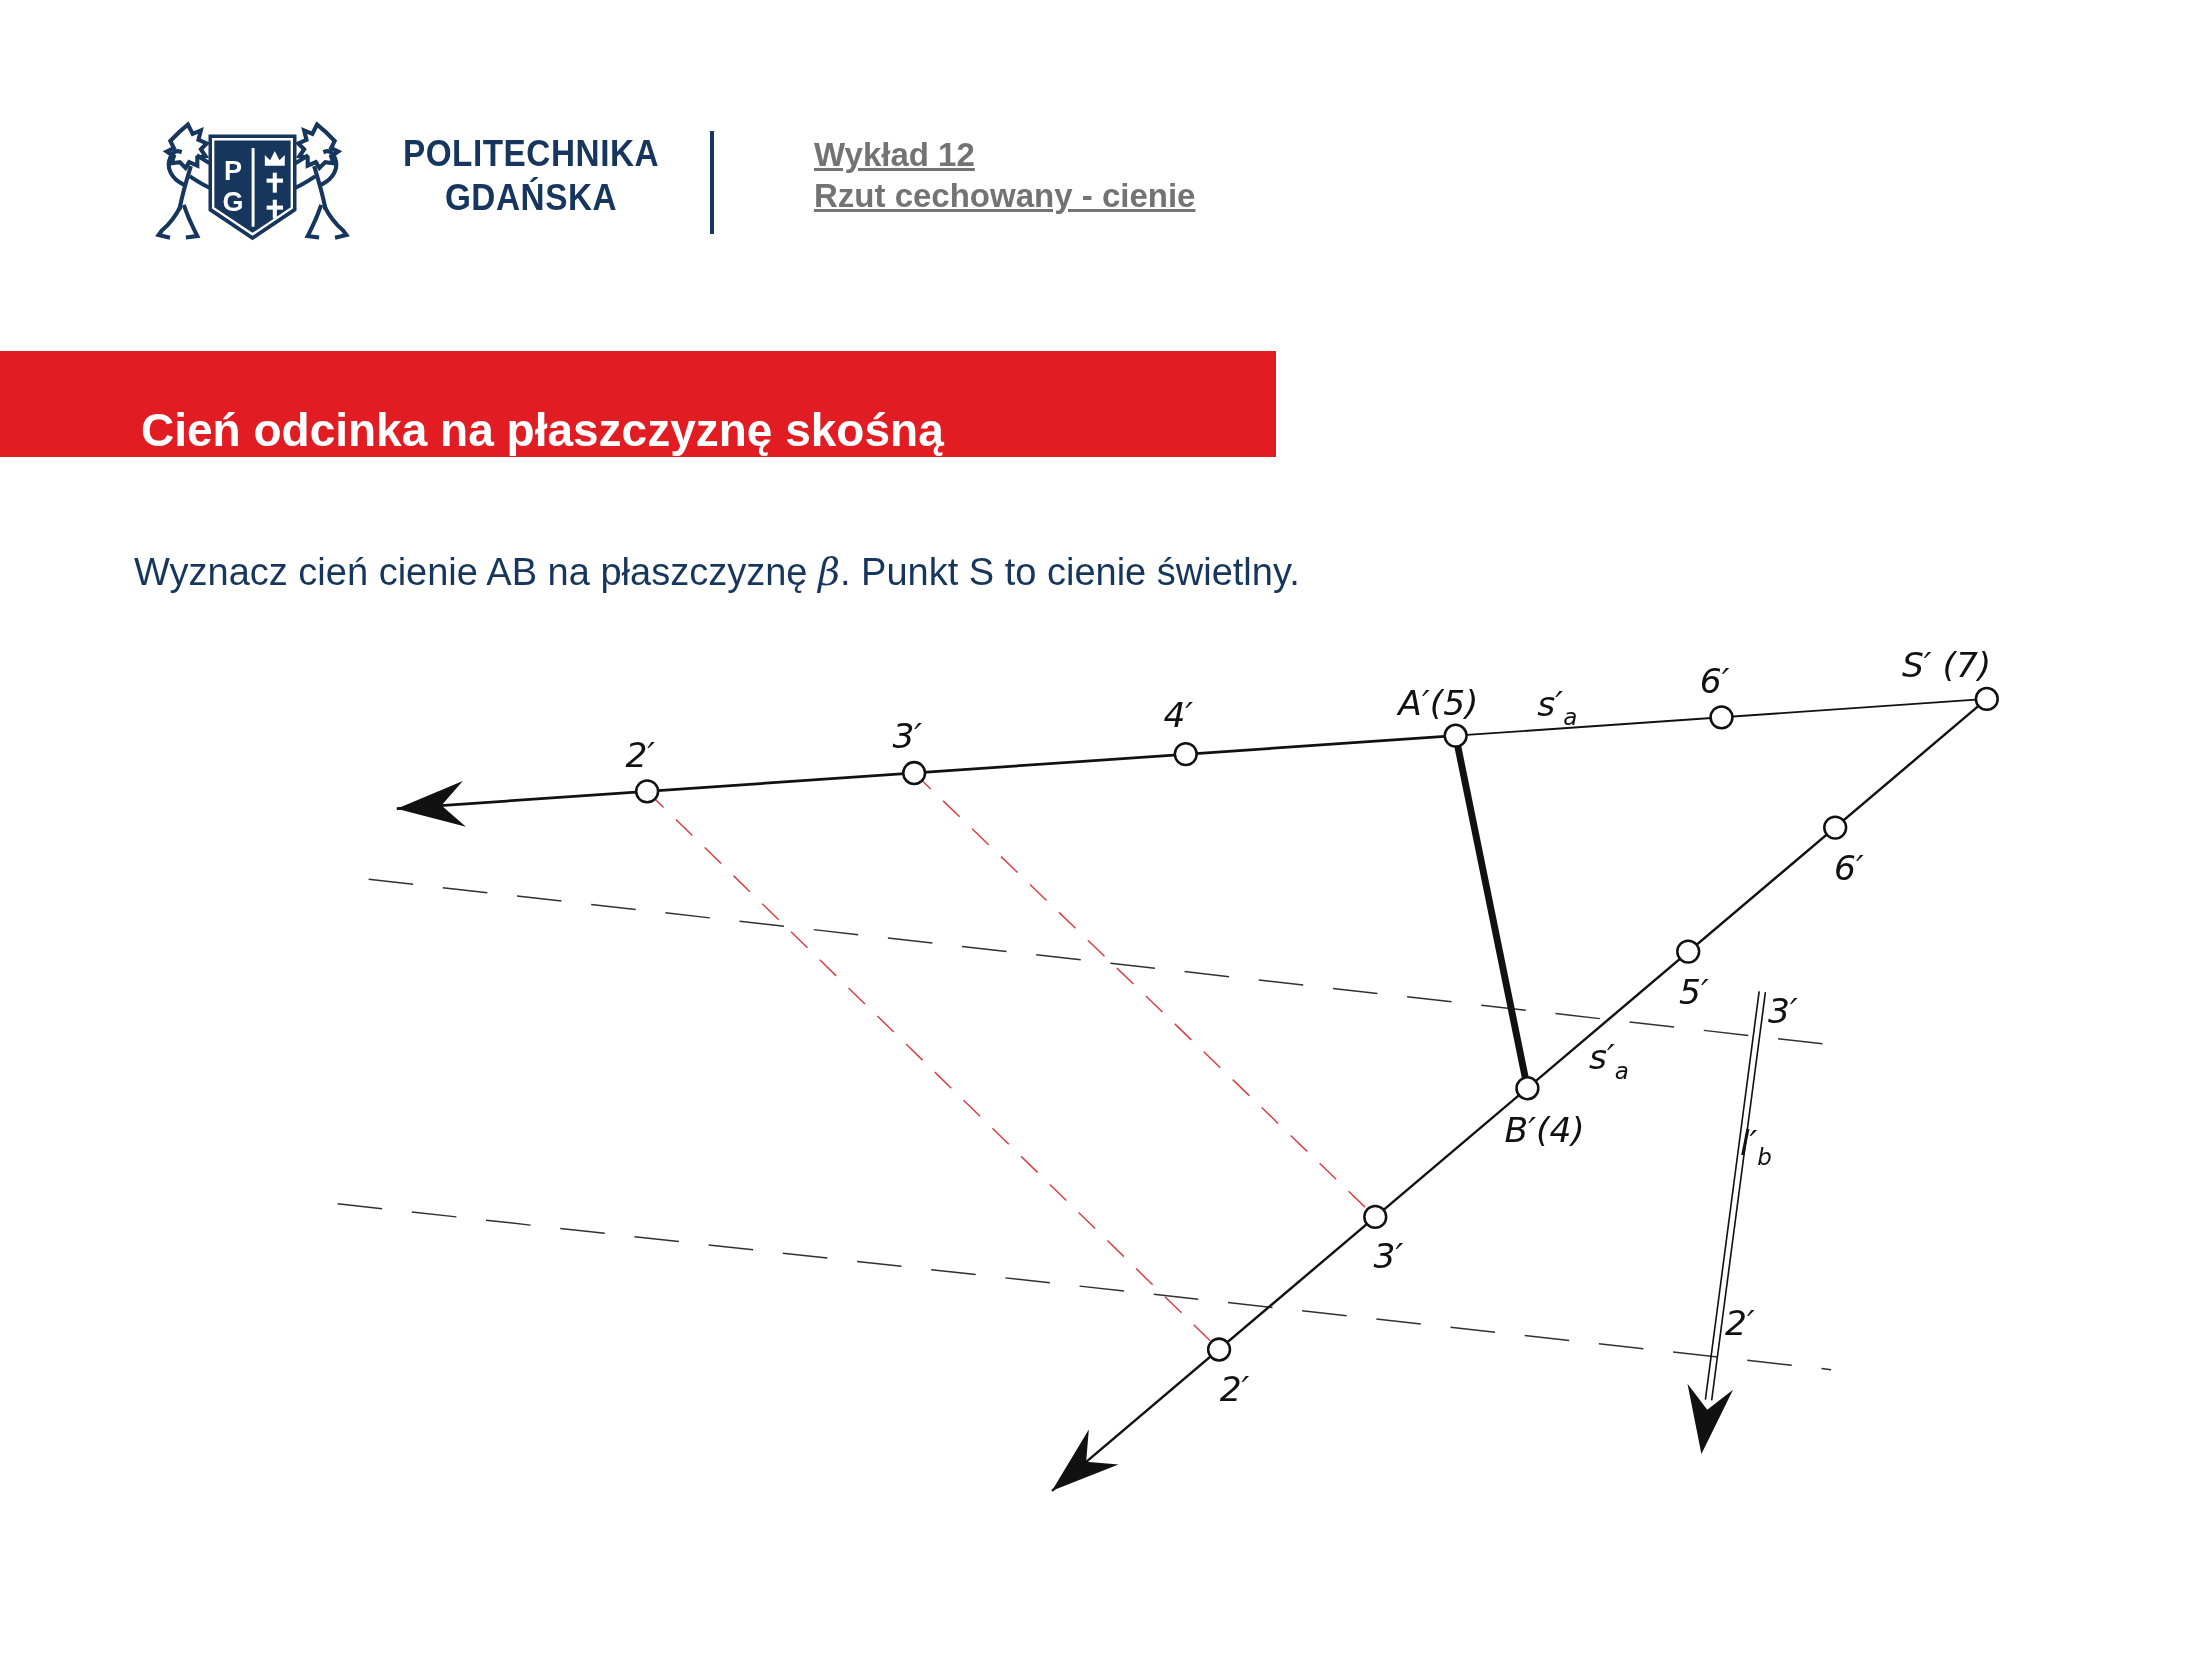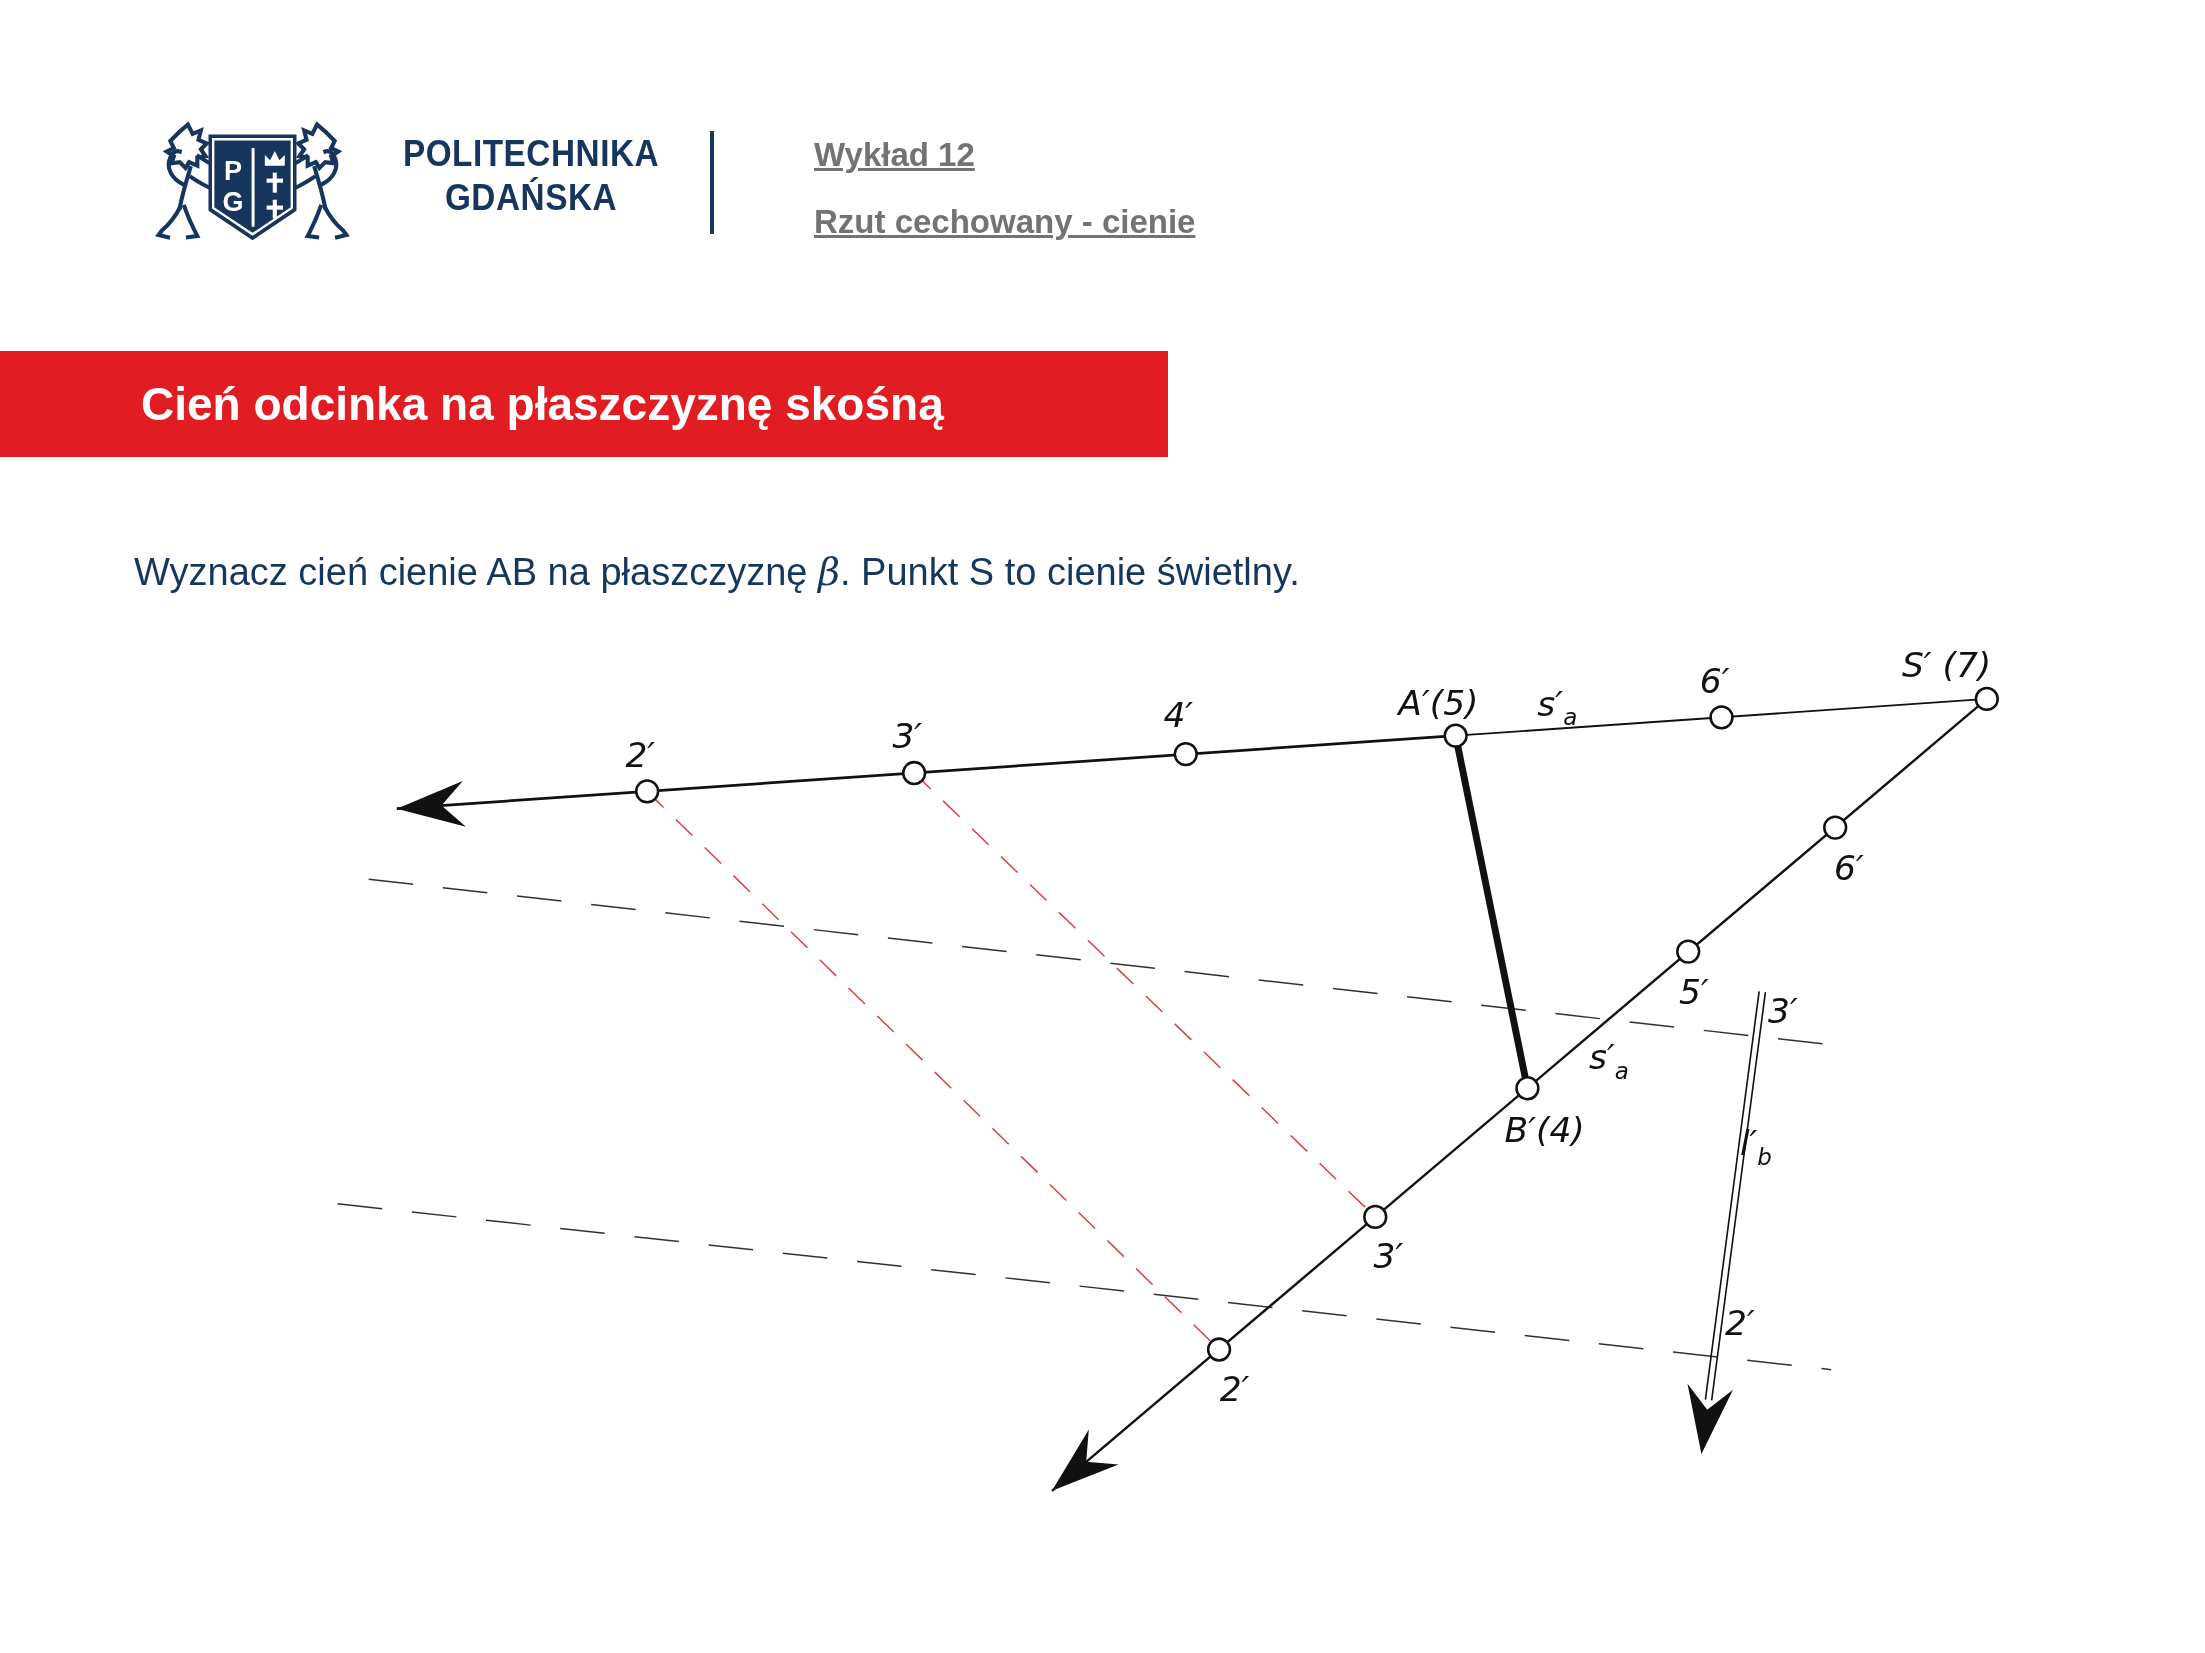--- a/index.html
+++ b/index.html
@@ -5,24 +5,24 @@
   html,body{margin:0;padding:0;background:#ffffff;}
   #slide{position:relative;width:2205px;height:1654px;background:#ffffff;overflow:hidden;
          font-family:"Liberation Sans",sans-serif;}
   
   #logo{position:absolute;left:129px;top:114px;width:247px;height:135px;}
   #uni-name{position:absolute;left:353px;top:132px;width:356px;text-align:center;
             color:#17365d;font-weight:bold;font-size:37px;line-height:44px;
             transform:scaleX(0.9);transform-origin:center top;letter-spacing:0.6px;}
   #header-divider{position:absolute;left:710px;top:131px;width:4px;height:103px;background:#17365d;}
   #lecture-block{position:absolute;left:814px;top:136px;color:#737373;font-weight:bold;font-size:33px;line-height:37px;text-decoration:underline;}
-  #lecture-block .line2{margin-top:30px;}
+  #lecture-block .line2{margin-top:4px;}
   
-  #banner{position:absolute;left:0;top:351px;width:1168px;height:106px;background:#e21c23;
-          display:flex;align-items:center;}
+  #banner{position:absolute;left:0;top:351px;width:1276px;height:106px;background:#e21c23;
+          display:flex;align-items:flex-end;}
   #banner span{color:#ffffff;font-weight:bold;font-size:46px;margin-left:141px;white-space:nowrap;}
   
   #task{position:absolute;left:134px;top:550px;font-size:38px;color:#17365d;white-space:nowrap;}
   #task .beta{font-family:"DejaVu Serif",serif;font-style:italic;}
   
   #diagram{position:absolute;left:0;top:0;width:2205px;height:1654px;}
   text.pt-label{font-family:"DejaVu Sans",sans-serif;font-style:italic;font-size:60px;fill:#111111;}
   text.pt-label tspan.sub{font-size:40px;}
 </style>
 </head>

